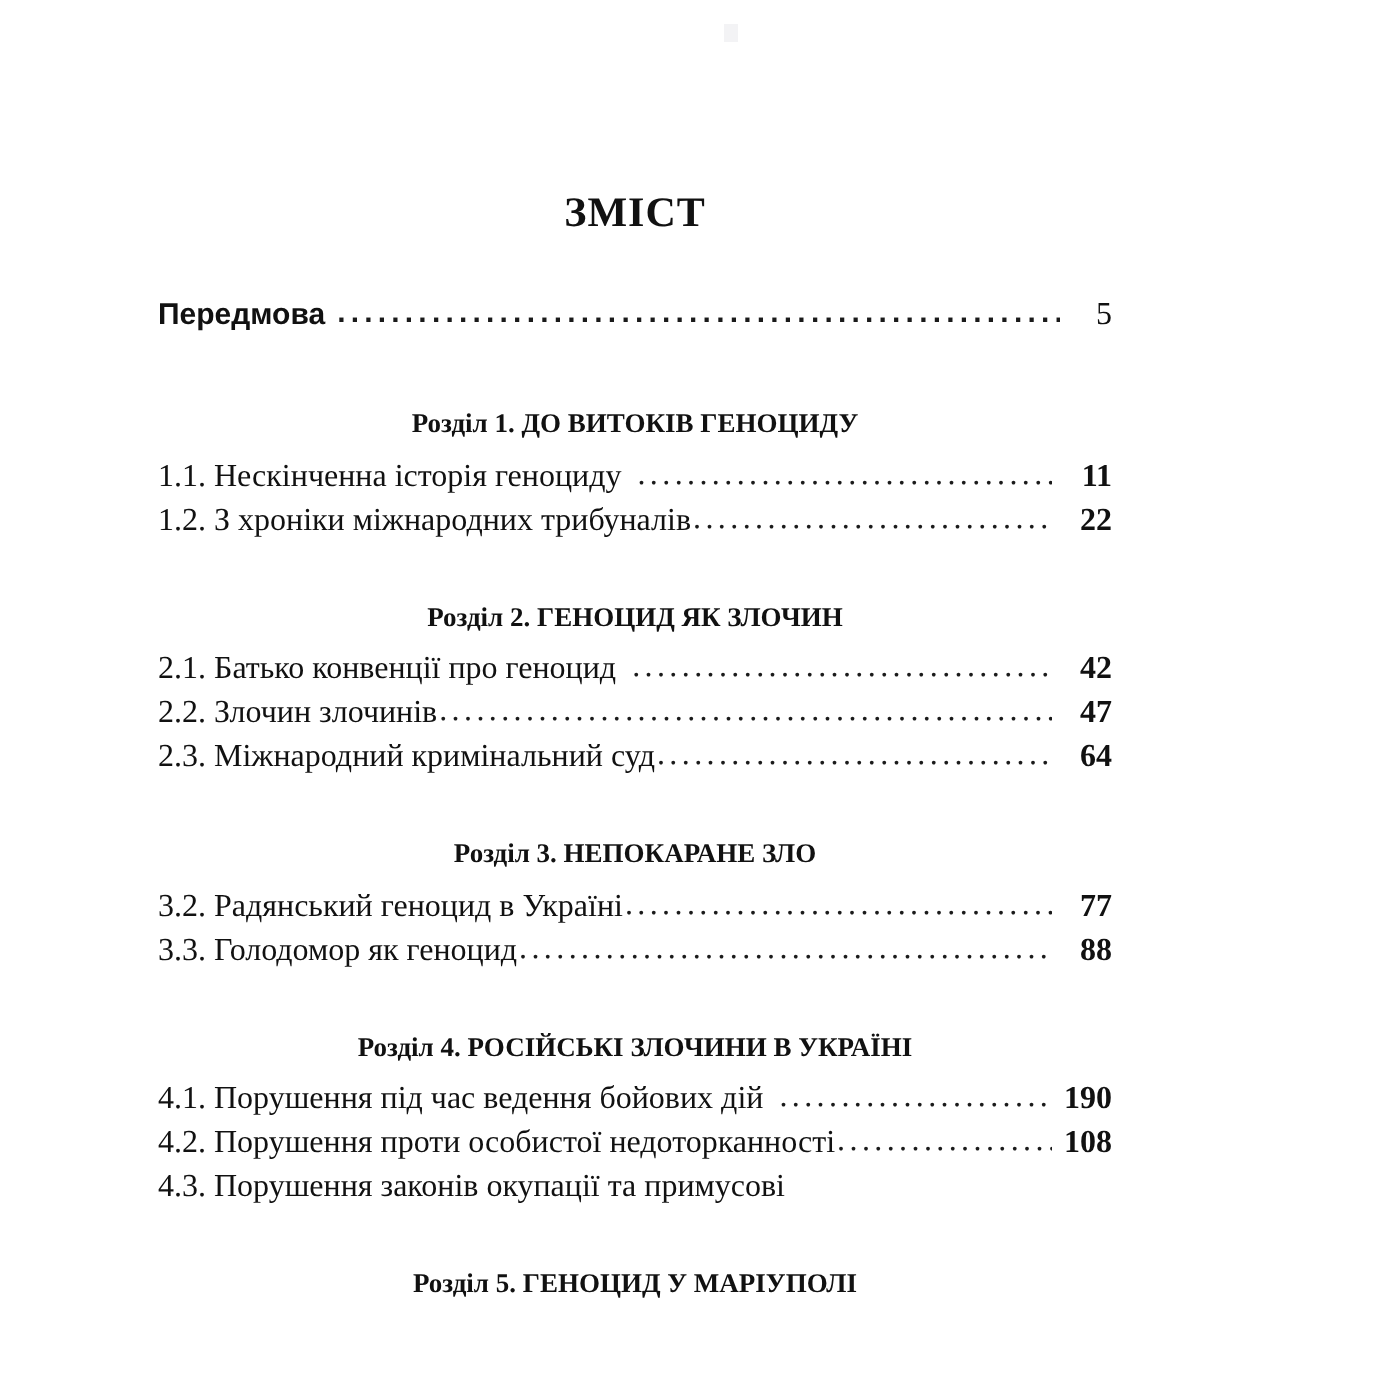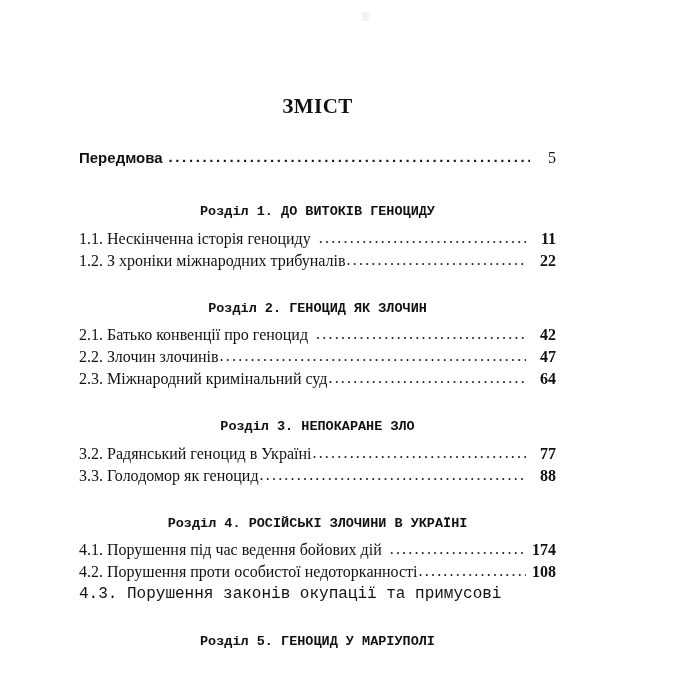--- a/index.html
+++ b/index.html
@@ -102,21 +102,21 @@
   }
   .preface .page-num {
     font-family: "Liberation Serif", "DejaVu Serif", serif;
     font-weight: normal;
     font-size: 16px;
     min-width: 22px;
   }
 
   
   .chapter-heading {
-    font-family: Liberation Mono, monospace;
+    font-family: Liberation Serif, serif;
     font-weight: bold;
     font-size: 13.5px;
     text-align: center;
     margin: 0;
     padding: 0;
     line-height: 1;
   }
 
   .chapter {
     margin-top: 0;
@@ -132,21 +132,20 @@
   .entry .label { }
   .entry.wide-gap .label { padding-right: 7px; }
   .entry .leader { letter-spacing: 2.2px; position: relative; top: -1px; }
   .entry .page-num { font-size: 16px; }
 
   
   .entry-multiline .first-line {
     font-size: 16px;
     line-height: 1.0;
     margin-bottom: 6px;
-    font-family: Liberation Mono, monospace;
   }
 </style>
 </head>
 <body>
 
 <div class="scan-speck"></div>
 
 <div class="page">
 
   <h1 class="toc-title">ЗМІСТ</h1>
@@ -210,21 +209,21 @@
             <span class="page-num">88</span>
           </div>
         </div>
         <div class="chapter">
           <div class="chapter-gap-top"></div>
           <div class="chapter-heading">Розділ 4. РОСІЙСЬКІ ЗЛОЧИНИ В УКРАЇНІ</div>
           <div class="chapter-gap-bottom"></div>
           <div class="row entry wide-gap">
             <span class="label">4.1. Порушення під час ведення бойових дій</span>
             <span class="leader"></span>
-            <span class="page-num">174</span>
+            <span class="page-num">190</span>
           </div>
           <div class="row entry">
             <span class="label">4.2. Порушення проти особистої недоторканності</span>
             <span class="leader"></span>
             <span class="page-num">108</span>
           </div>
           <div class="entry-multiline">
             <div class="first-line">4.3. Порушення законів окупації та примусові</div>
           </div>
         </div>

